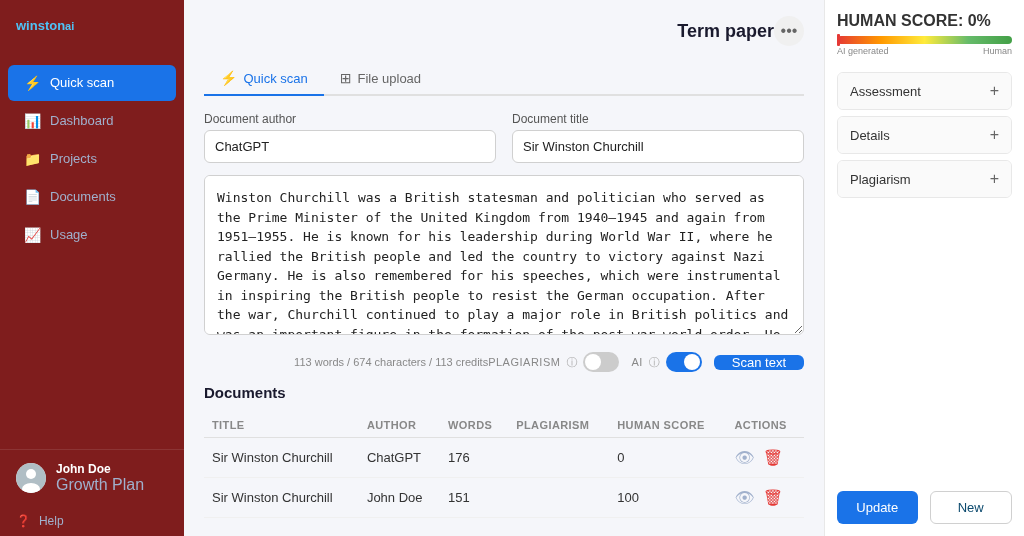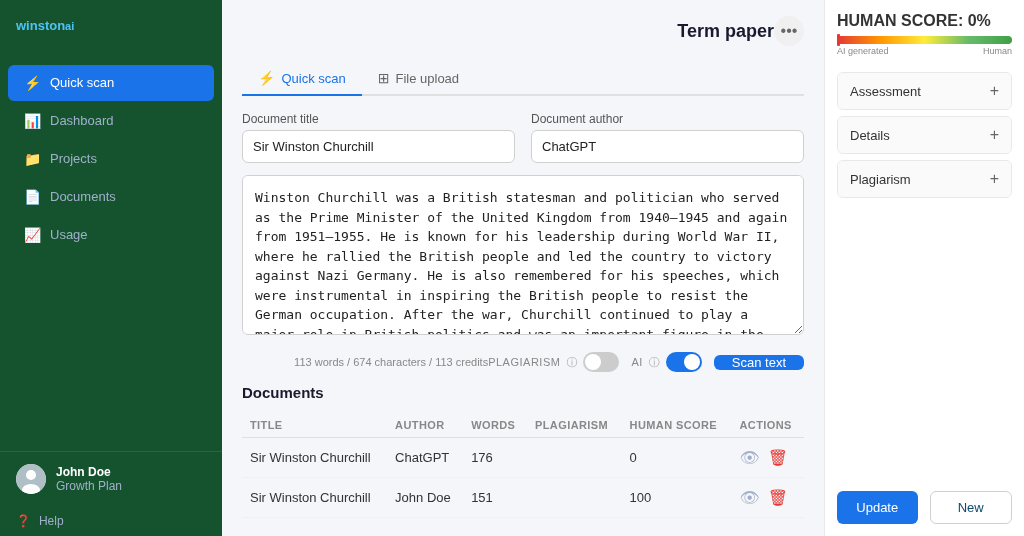--- a/index.html
+++ b/index.html
@@ -1,21 +1,21 @@
 <!DOCTYPE html>
 <html><head>
   <meta charset="utf-8">
   <style>
     * { box-sizing: border-box; margin: 0; padding: 0; }
     body { font-family: -apple-system, BlinkMacSystemFont, 'Segoe UI', sans-serif; font-size: 13px; background: #f5f6fa; display: flex; height: 536px; overflow: hidden; }
 
     
     .sidebar {
-      width: 222px;
-      background: #14532d;
+      width: 184px;
+      background: #7f1d1d;
       color: #fff;
       display: flex;
       flex-direction: column;
       flex-shrink: 0;
     }
     .sidebar-logo {
       padding: 18px 16px 16px;
       font-size: 20px;
       font-weight: 700;
       color: #fff;
@@ -47,21 +47,21 @@
     }
     .avatar {
       width: 30px; height: 30px;
       border-radius: 50%;
       background: #e0e0e0;
       display: flex; align-items: center; justify-content: center;
       font-size: 11px; color: #333; font-weight: 600; overflow: hidden;
     }
     .user-info { flex: 1; }
     .user-name { font-size: 12px; font-weight: 600; color: #fff; }
-    .user-plan { font-size: 12px; color: #a0b0cc; }
+    .user-plan { font-size: 16px; color: #a0b0cc; }
     .sidebar-help { display: flex; align-items: center; gap: 8px; padding: 8px 16px; color: #a0b0cc; font-size: 12px; cursor: pointer; }
 
     
     .main {
       flex: 1;
       display: flex;
       flex-direction: column;
       overflow: hidden;
     }
 
@@ -377,26 +377,26 @@
         <span>Quick scan</span>
       </div>
       <div class="tab">
         <span class="tab-icon">⊞</span>
         <span>File upload</span>
       </div>
     </div>
 
     <div class="form-row">
       <div class="form-group">
+        <label class="form-label">Document author</label>
+        <input class="form-input" type="text" value="ChatGPT" style="">
+      </div>
+      <div class="form-group">
         <label class="form-label">Document title</label>
         <input class="form-input" type="text" value="Sir Winston Churchill" style="">
-      </div>
-      <div class="form-group">
-        <label class="form-label">Document author</label>
-        <input class="form-input" type="text" value="ChatGPT" style="">
       </div>
     </div>
 
     <div class="textarea-wrap">
       <textarea class="form-textarea" style="">Winston Churchill was a British statesman and politician who served as the Prime Minister of the United Kingdom from 1940–1945 and again from 1951–1955. He is known for his leadership during World War II, where he rallied the British people and led the country to victory against Nazi Germany. He is also remembered for his speeches, which were instrumental in inspiring the British people to resist the German occupation. After the war, Churchill continued to play a major role in British politics and was an important figure in the formation of the post-war world order. He was awarded the Nobel Prize in Literature in 1953 for his six-volume memoir, The Second World War.</textarea>
     </div>
 
     <div class="stats-bar">
       <span class="stats-text">113 words / 674 characters / 113 credits</span>
       <div class="controls-right">

